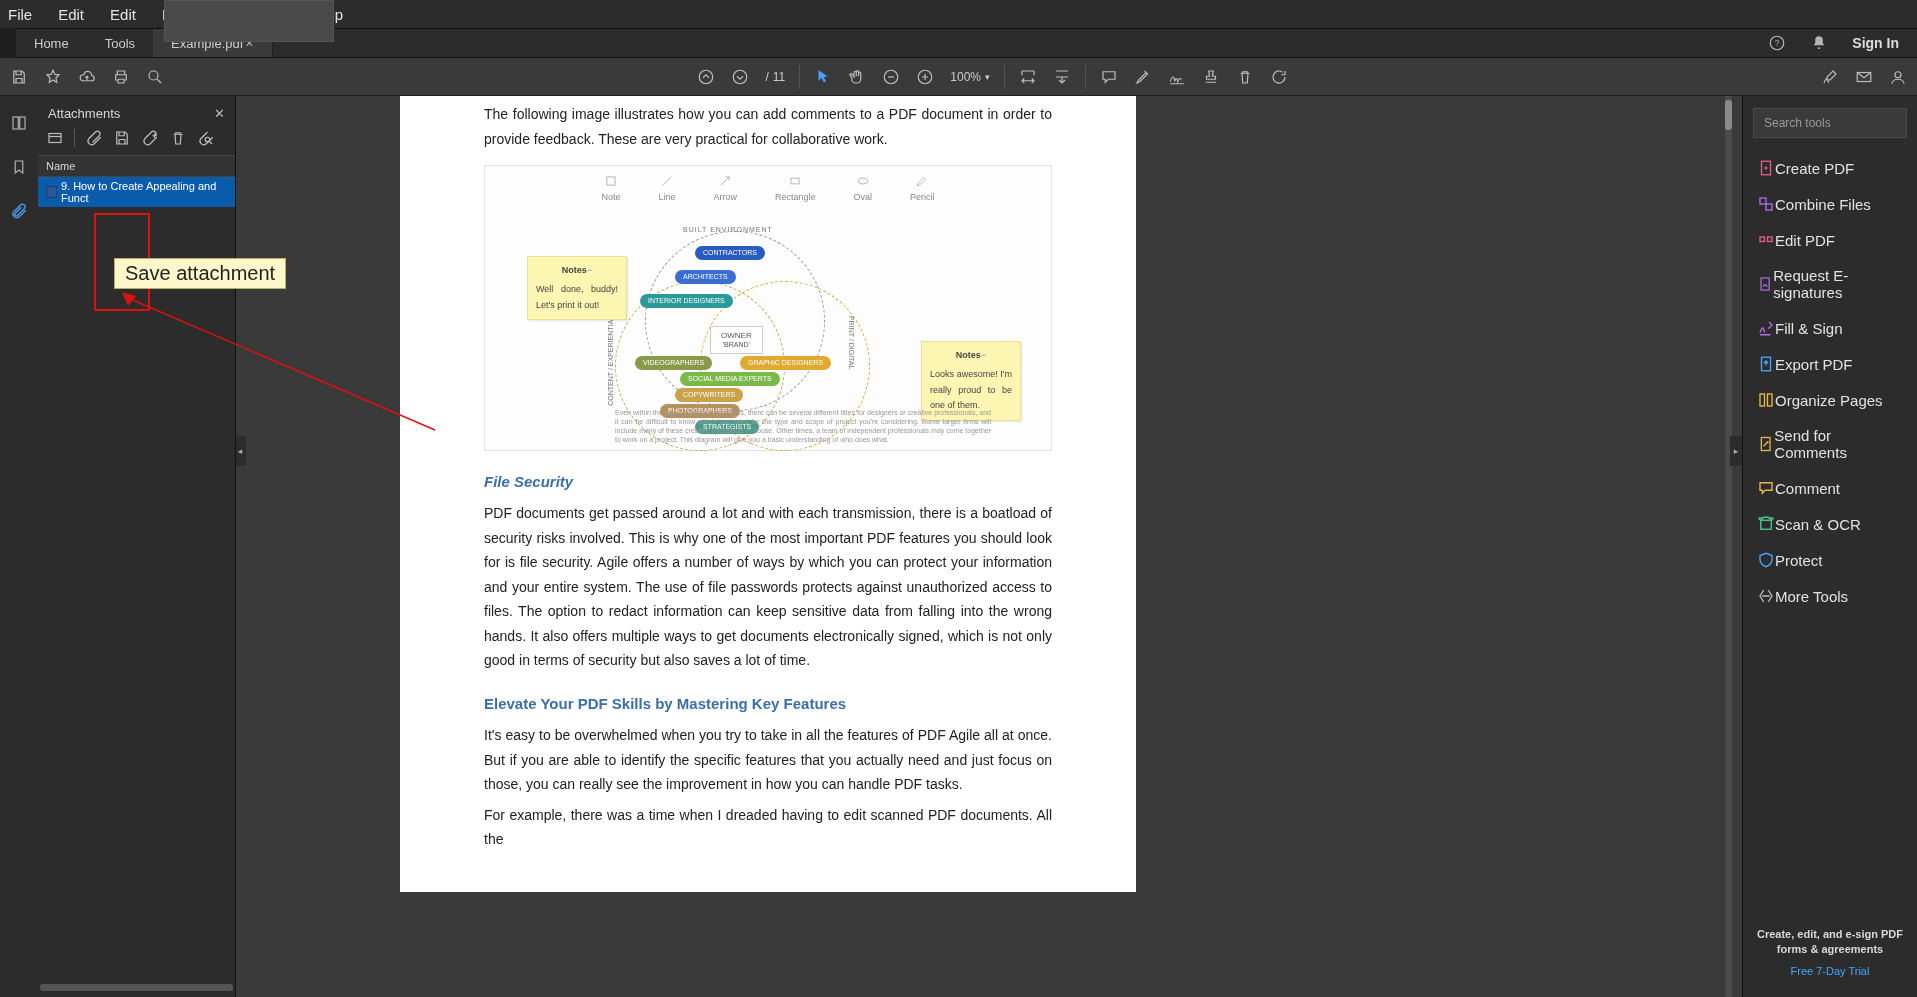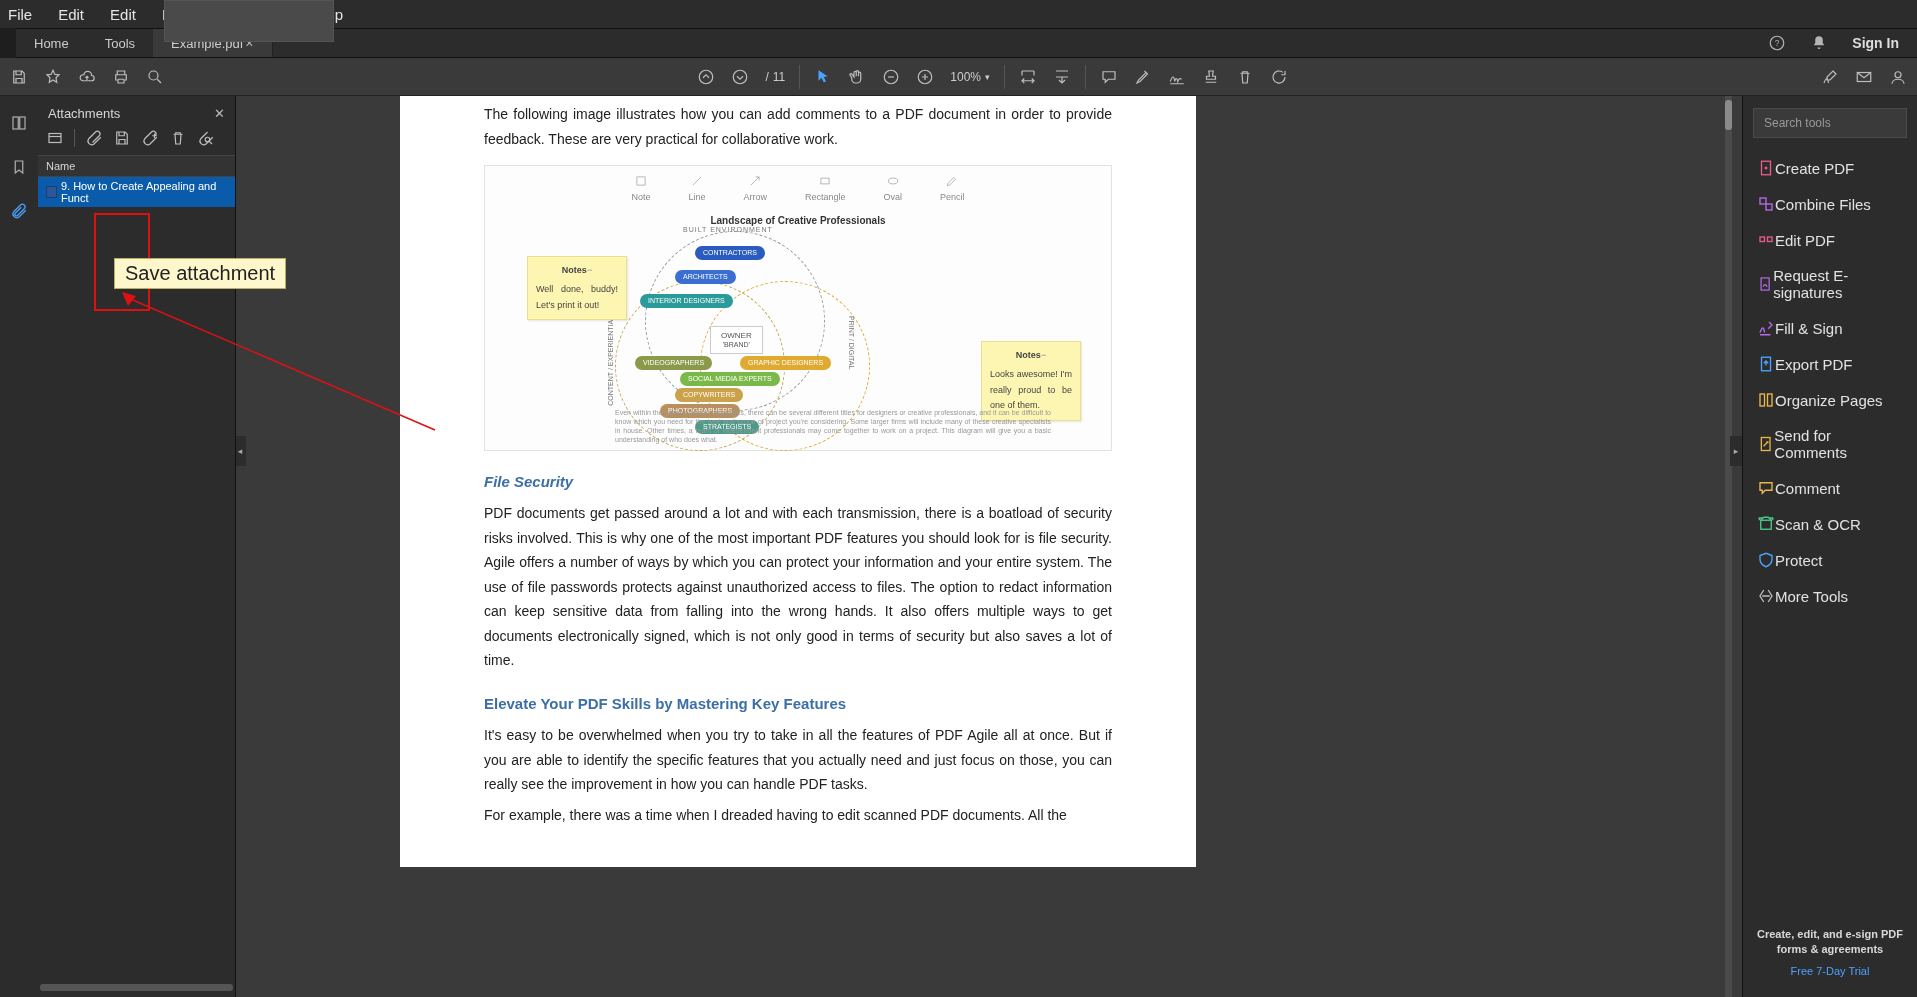--- a/index.html
+++ b/index.html
@@ -52,21 +52,21 @@
 
 
 .redbox { position: absolute; border: 2px solid #d11; z-index: 35; pointer-events: none; }
 .redline { position: absolute; z-index: 34; pointer-events: none; }
 
 
 .docwrap { flex: 1; background: #3a3a3a; position: relative; overflow: hidden; }
 .docwrap .scroll { position: absolute; right: 10px; top: 0; bottom: 0; width: 7px; background: #4a4a4a; }
 .docwrap .scroll .thumb { position: absolute; left:0; right:0; top: 4px; height: 30px; background: #8a8a8a; border-radius: 3px; }
 .docwrap .collapse { position: absolute; left: -2px; top: 340px; width: 12px; height: 30px; background: #2c2c2c; color: #aaa; font-size: 9px; display:flex; align-items:center; justify-content:center; }
-.page { position: absolute; left: 164px; top: 0; width: 796px; background: #fff; color: #222; padding: 0 84px 40px 84px; font-size: 14px; line-height: 1.75; text-align: justify; }
+.page { position: absolute; left: 164px; top: 0; width: 736px; background: #fff; color: #222; padding: 0 84px 40px 84px; font-size: 14px; line-height: 1.75; text-align: justify; }
 .page p { margin-top: 6px; }
 .page .img { margin: 14px 0 18px 0; height: 286px; border: 1px solid #e2e2e2; background: #fdfdfd; position: relative; font-size: 9px; }
 .page h3.blue-it { color: #3b6fa6; font-style: italic; font-weight: 600; font-size: 15px; margin-top: 8px; }
 .page h3.blue { color: #3b6fa6; font-weight: 600; font-size: 15px; margin-top: 18px; }
 
 
 .img .tabs { display:flex; gap: 38px; justify-content:center; padding-top:8px; color:#888; font-size:9px; }
 .img .tabs div { display:flex; flex-direction:column; align-items:center; gap:2px; }
 .img .tabs svg { width:14px; height:14px; stroke:#888; fill:none; }
 .img .title { text-align:center; font-weight:600; margin-top:6px; font-size:10px; color:#333; }
@@ -375,21 +375,20 @@
               </svg>
               <span>Oval</span>
             </div>
           <div>
               <svg viewBox="0 0 24 24">
                 <path d="M4 20l4-1 10-10-3-3L5 16z"></path>
               </svg>
               <span>Pencil</span>
             </div>
         </div>
-        <div class="title">Landscape of Creative Professionals</div>
 
         <div class="arc" style="left:160px; top:65px; width:180px; height:180px;"></div>
         <div class="arc" style="left:130px; top:115px; width:170px; height:170px; border-color:#c9a24a;"></div>
         <div class="arc" style="left:215px; top:115px; width:170px; height:170px; border-color:#e0a930;"></div>
         <div style="position:absolute; left:198px; top:58px; font-size:7px; color:#777; letter-spacing:1px">BUILT ENVIRONMENT</div>
         <div style="position:absolute; left:360px; top:150px; font-size:7px; color:#777; writing-mode:vertical-rl">PRINT / DIGITAL</div>
         <div style="position:absolute; left:120px; top:150px; font-size:7px; color:#777; writing-mode:vertical-rl; transform:rotate(180deg)">CONTENT / EXPERIENTIAL</div>
 
         <div class="owner" style="left:225px; top:160px">
           <div>OWNER</div>

